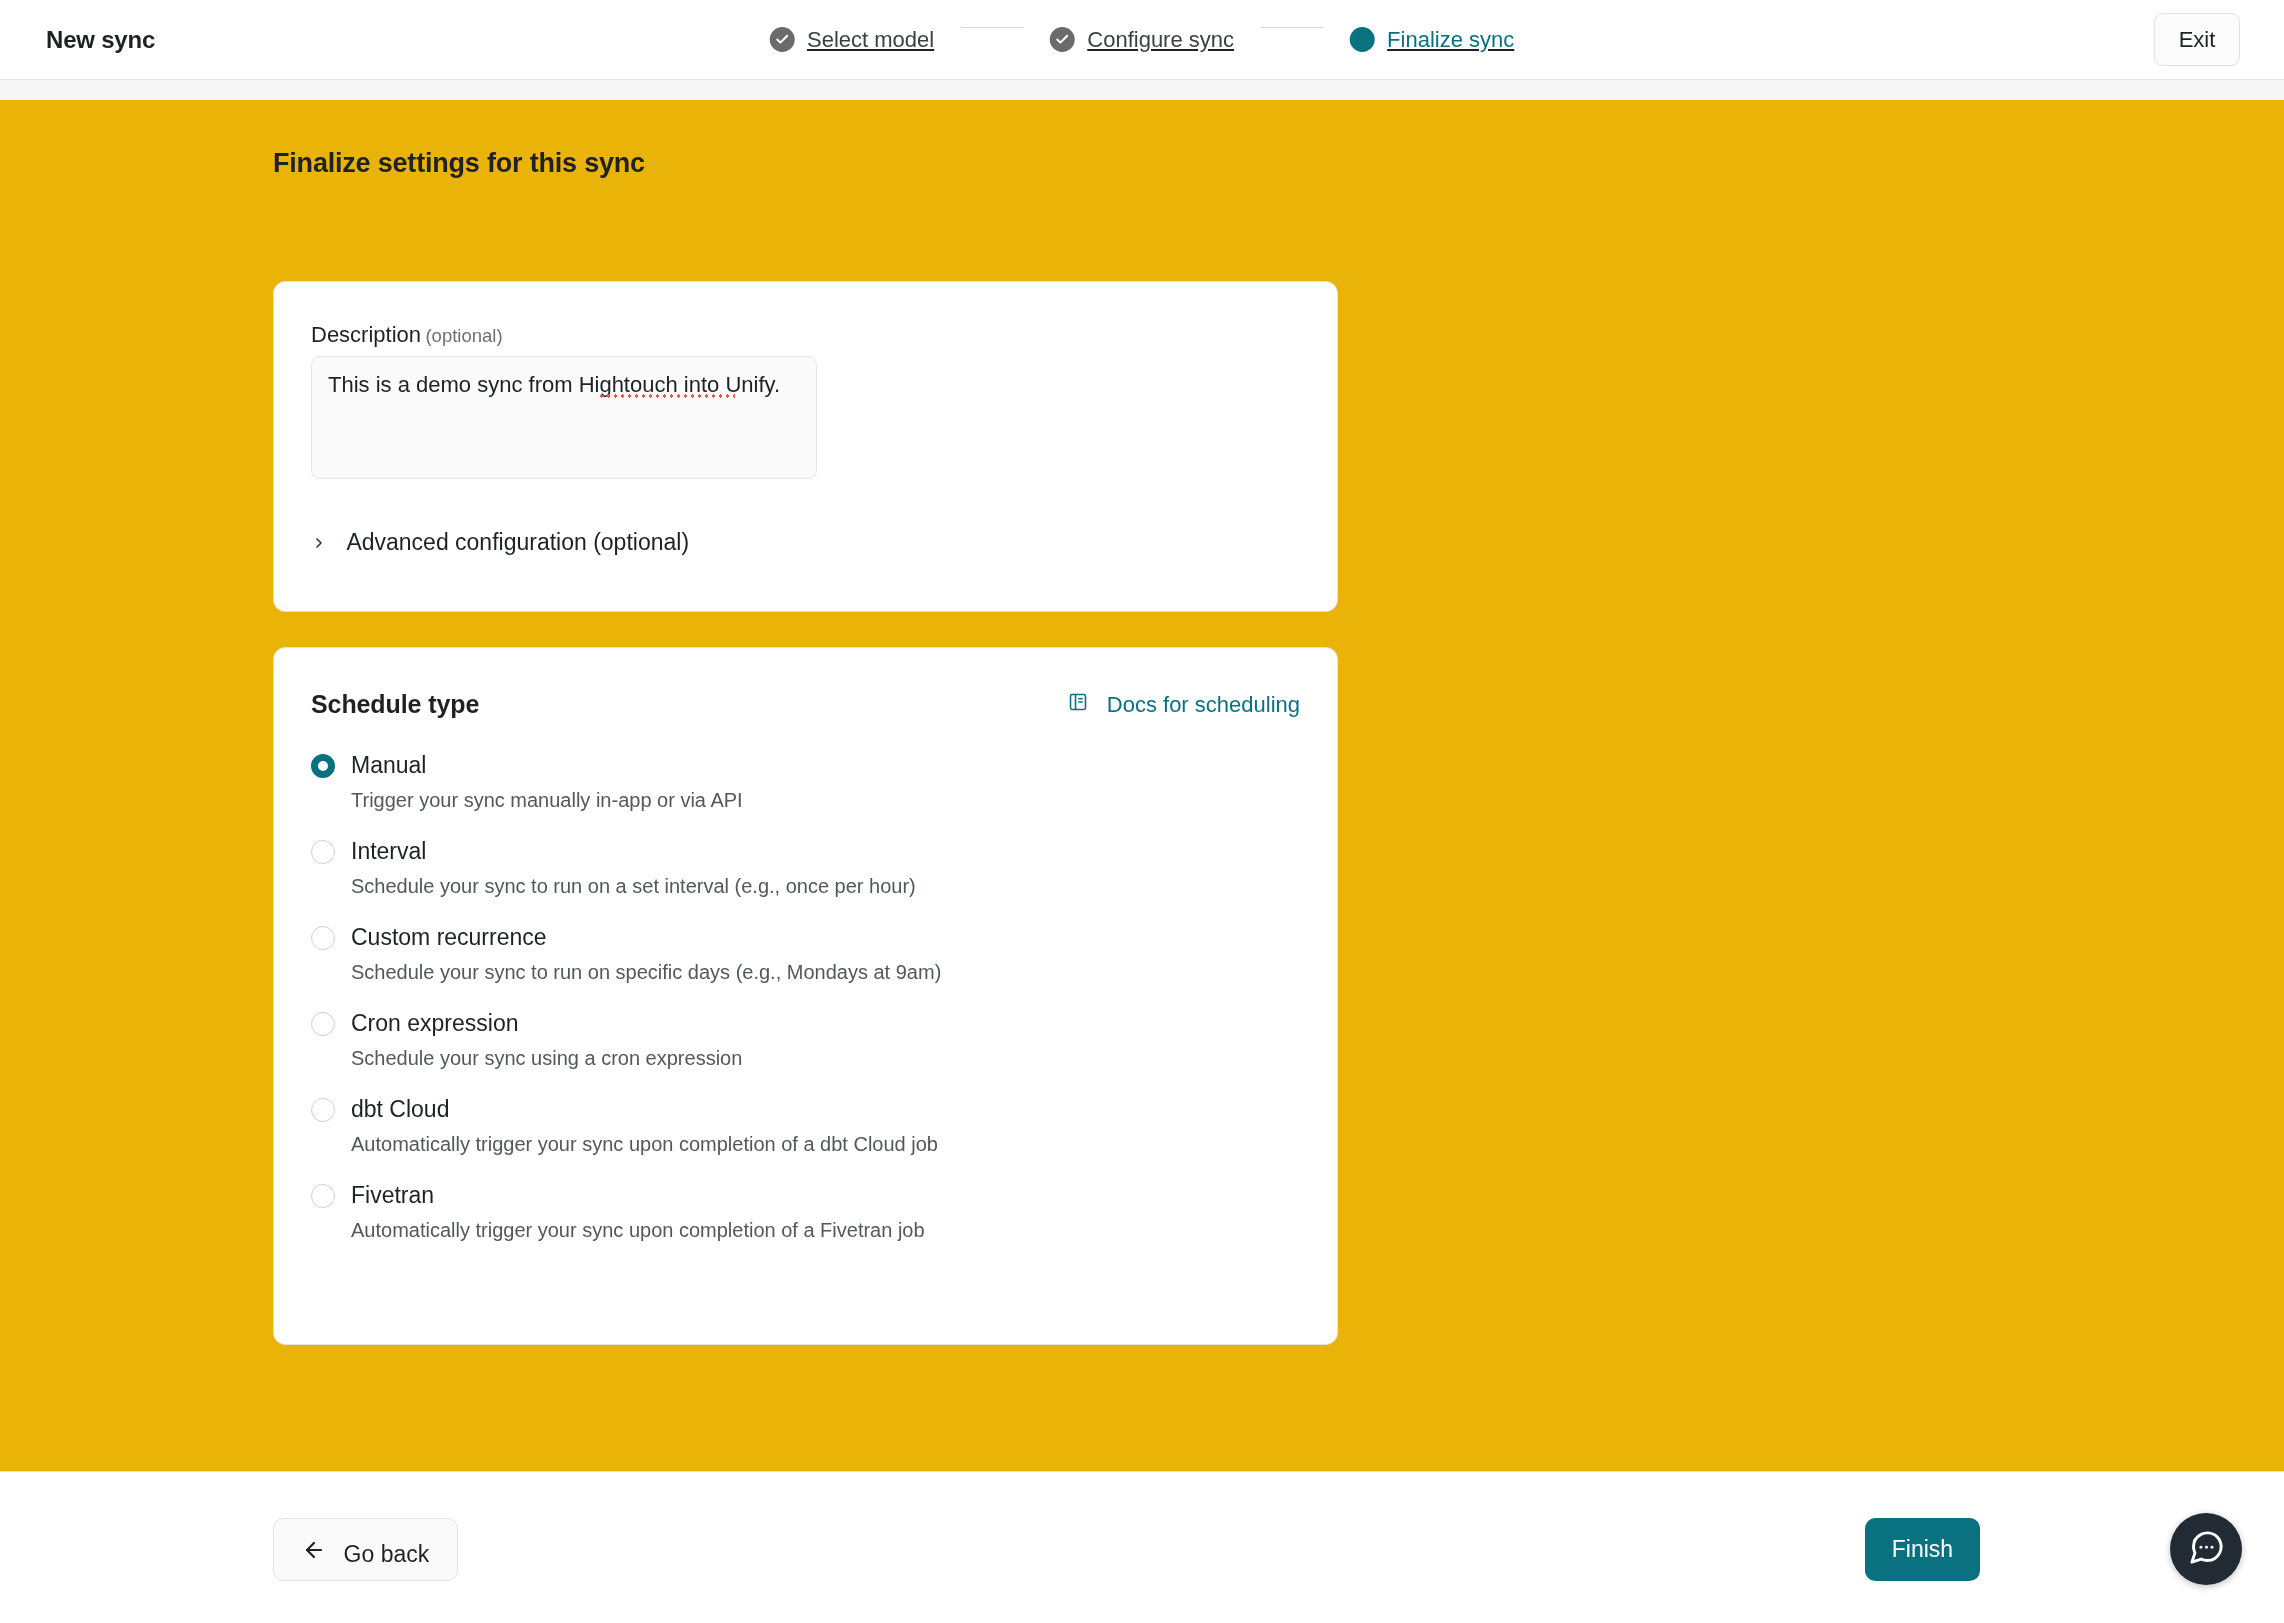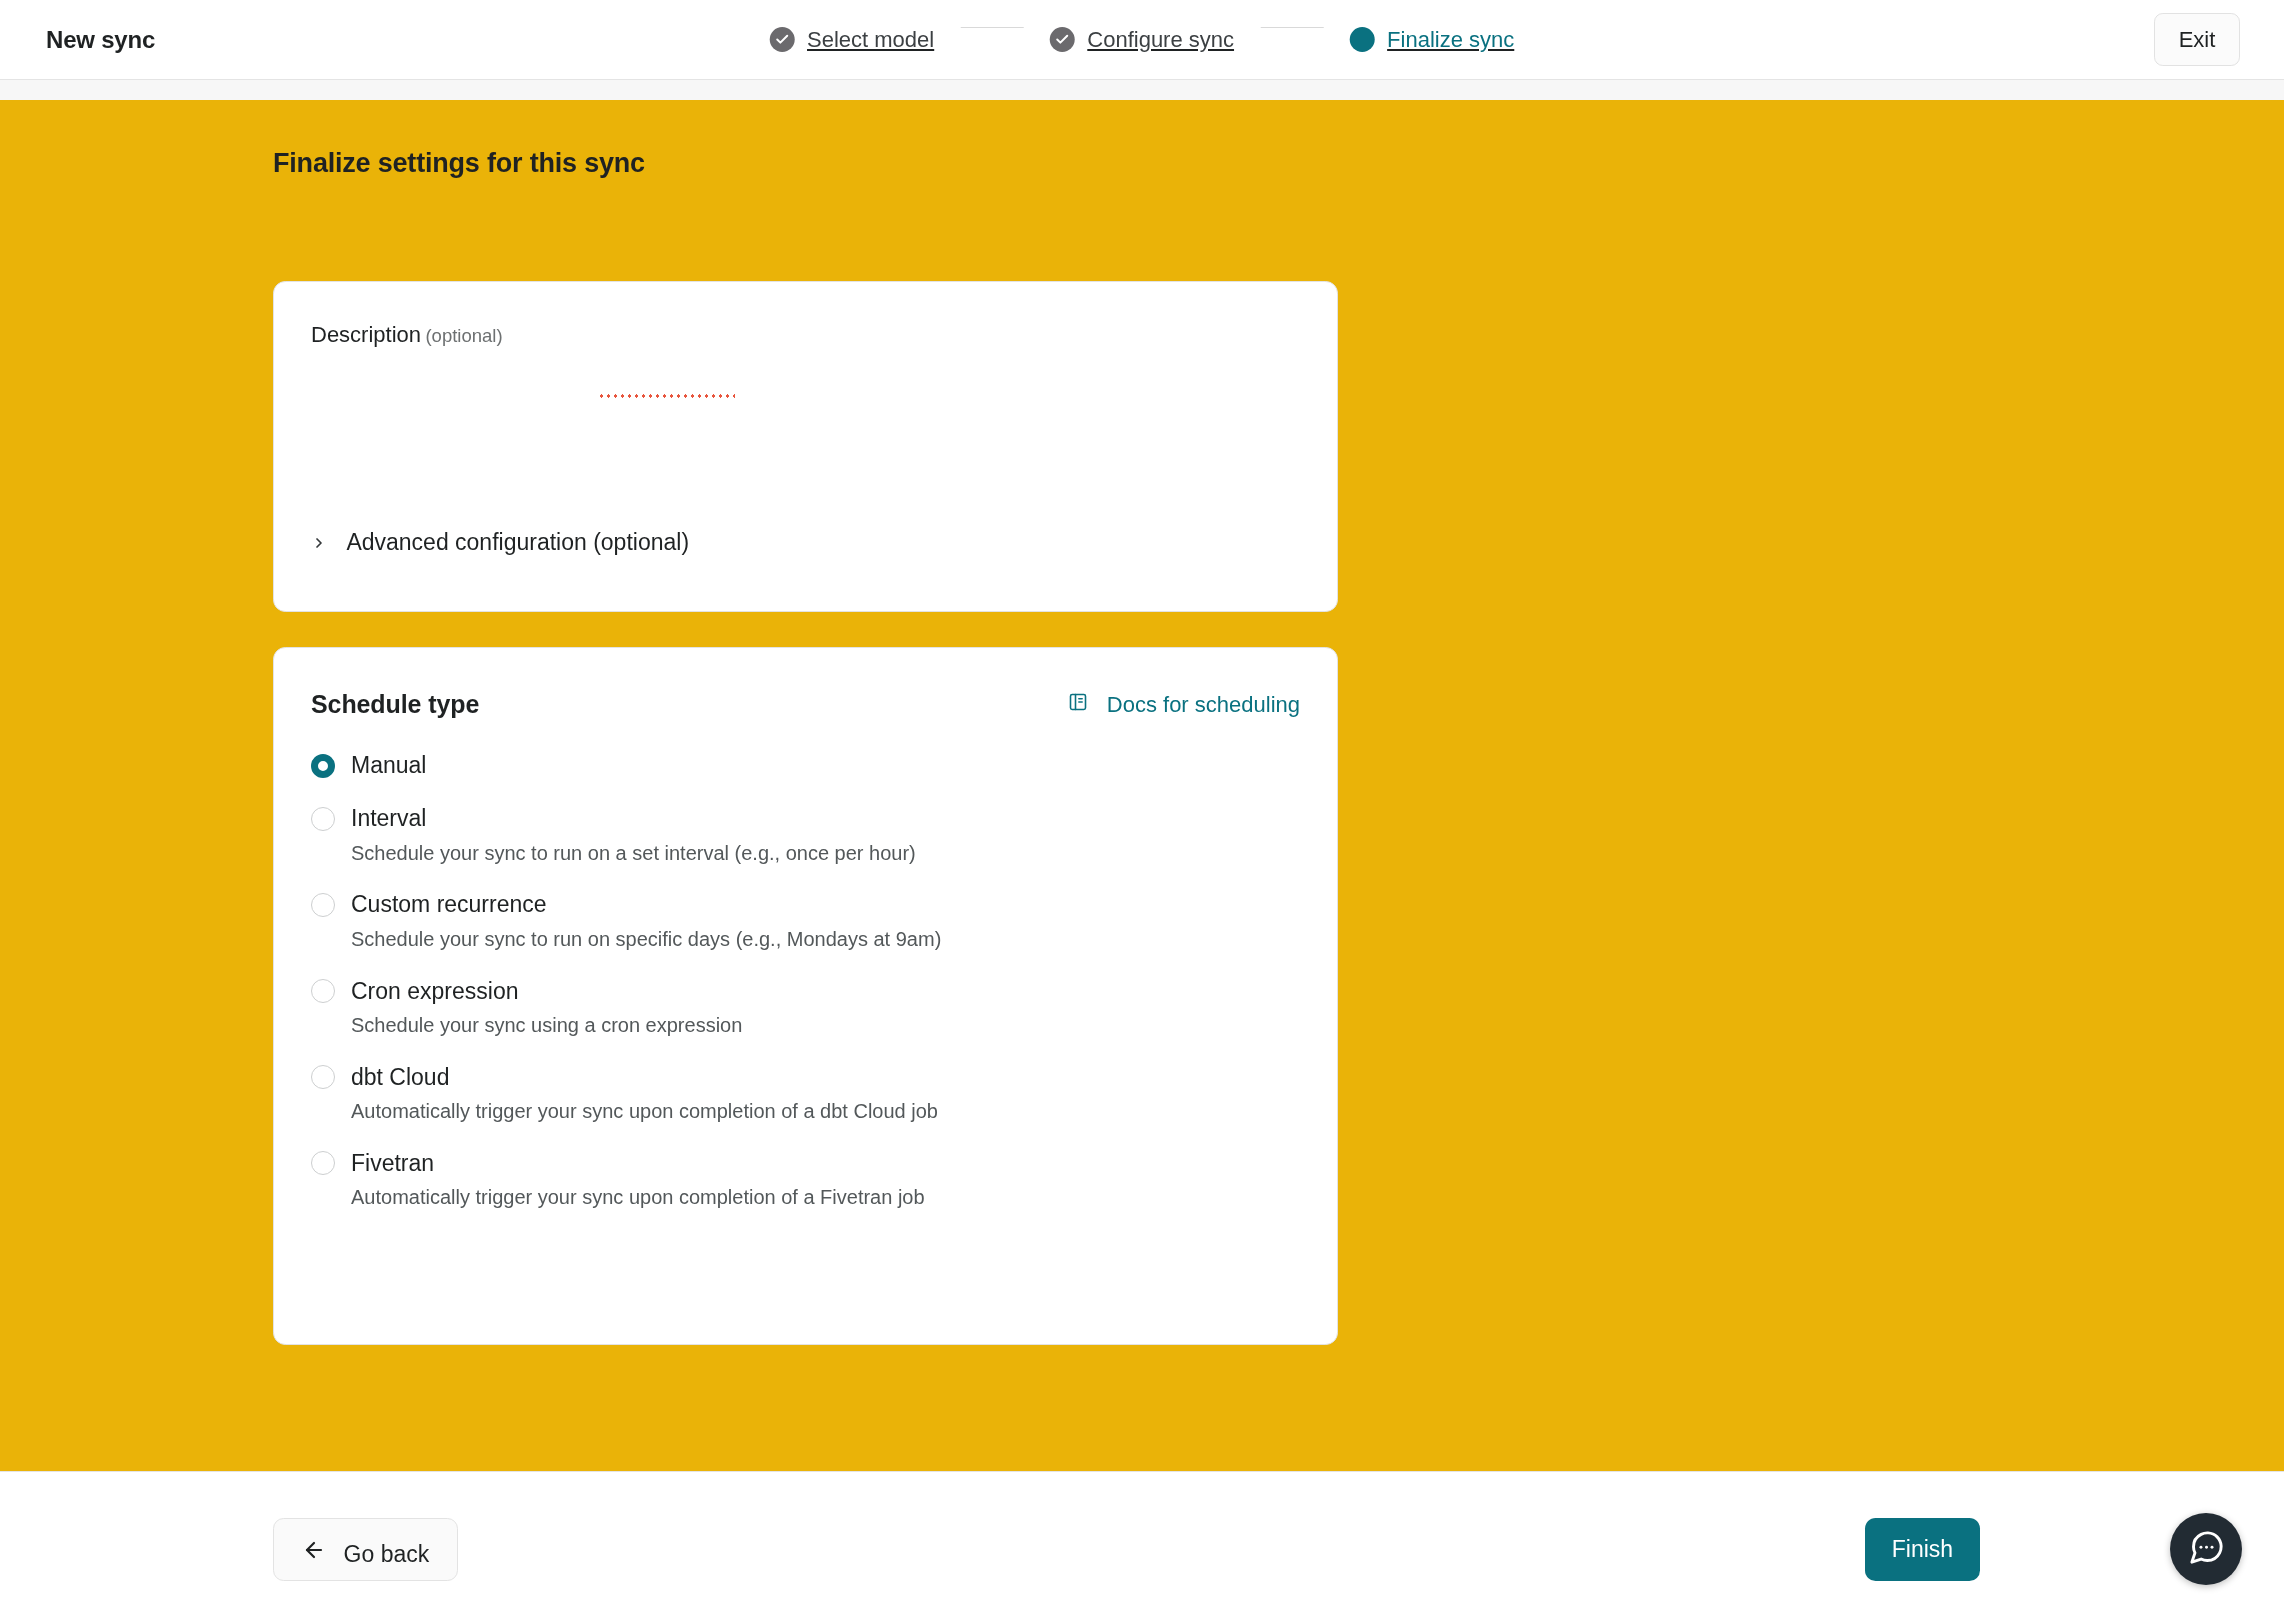--- a/index.html
+++ b/index.html
@@ -326,20 +326,21 @@
 
 <div class="main">
 
   <div class="page-title">Finalize settings for this sync</div>
 
   <div class="card" id="card-description">
     <div class="field-label">
       <span>Description</span><span class="optional">(optional)</span>
     </div>
 
+    <textarea class="textarea" placeholder="" style="">This is a demo sync from Hightouch into Unify.</textarea>
     <div class="spell"></div>
 
     <div class="disclosure">
       <span class="chev">
         <svg width="16" height="16" viewBox="0 0 24 24" fill="none" stroke="#35393b" stroke-width="2.6" stroke-linecap="round" stroke-linejoin="round">
             <polyline points="9 18 15 12 9 6"></polyline>
           </svg>
       </span>
       <span class="disclosure-label">Advanced configuration (optional)</span>
     </div>
@@ -361,20 +362,21 @@
       </span>
     </div>
 
     <div class="options">
 
       <div class="option">
         <div class="option-row">
           <span class="radio checked"></span>
           <span class="option-label">Manual</span>
         </div>
+        <div class="option-desc">Trigger your sync manually in-app or via API</div>
       </div>
 
       <div class="option">
         <div class="option-row">
           <span class="radio"></span>
           <span class="option-label">Interval</span>
         </div>
         <div class="option-desc">Schedule your sync to run on a set interval (e.g., once per hour)</div>
       </div>
 

